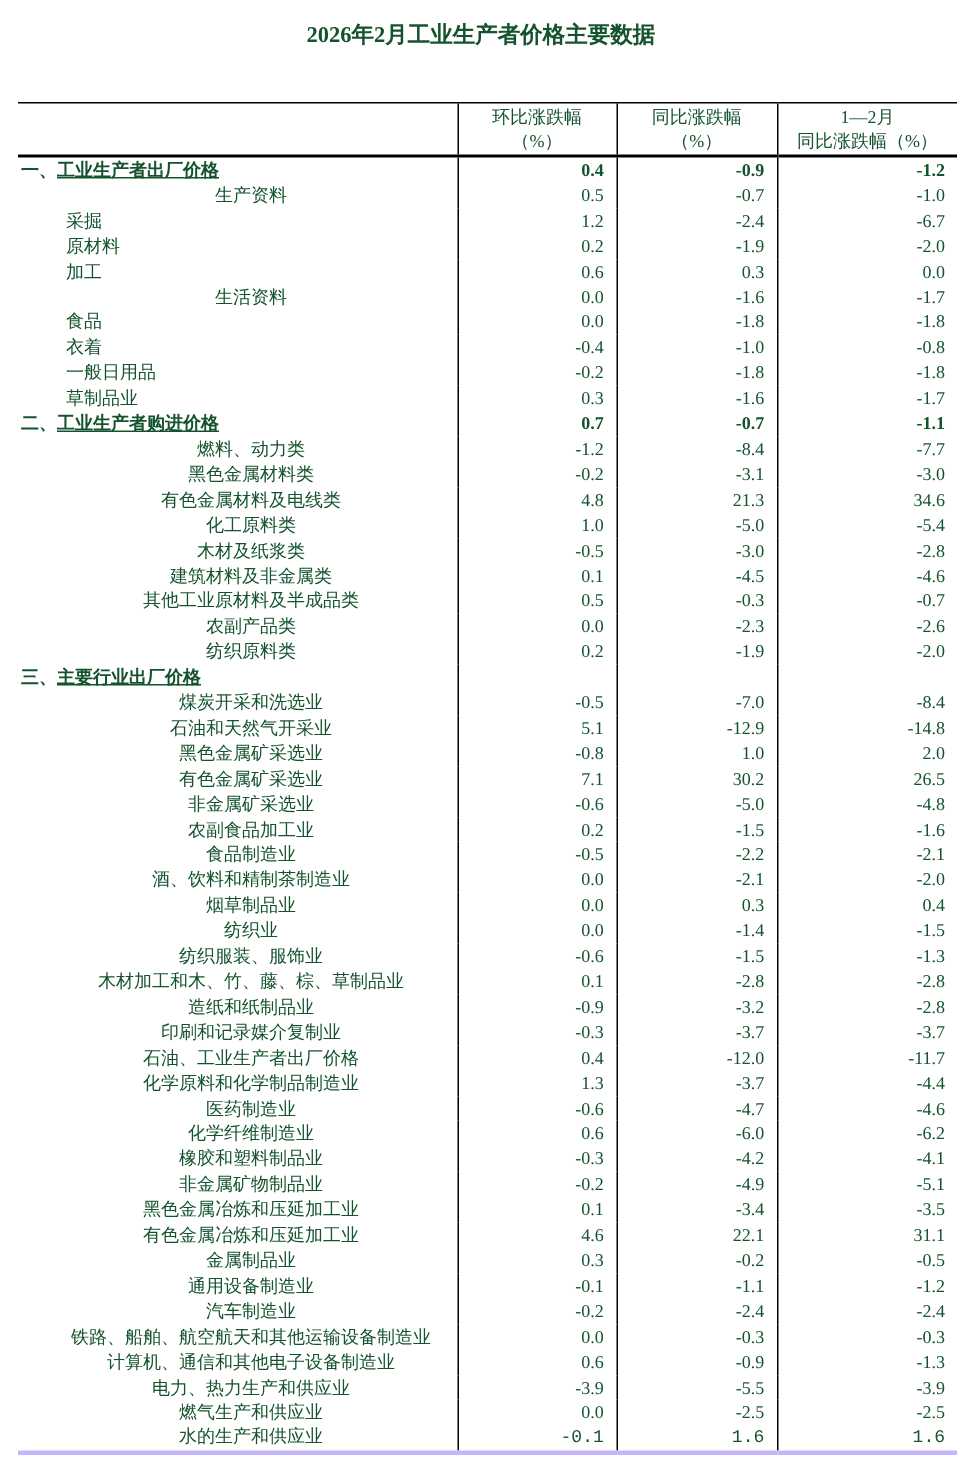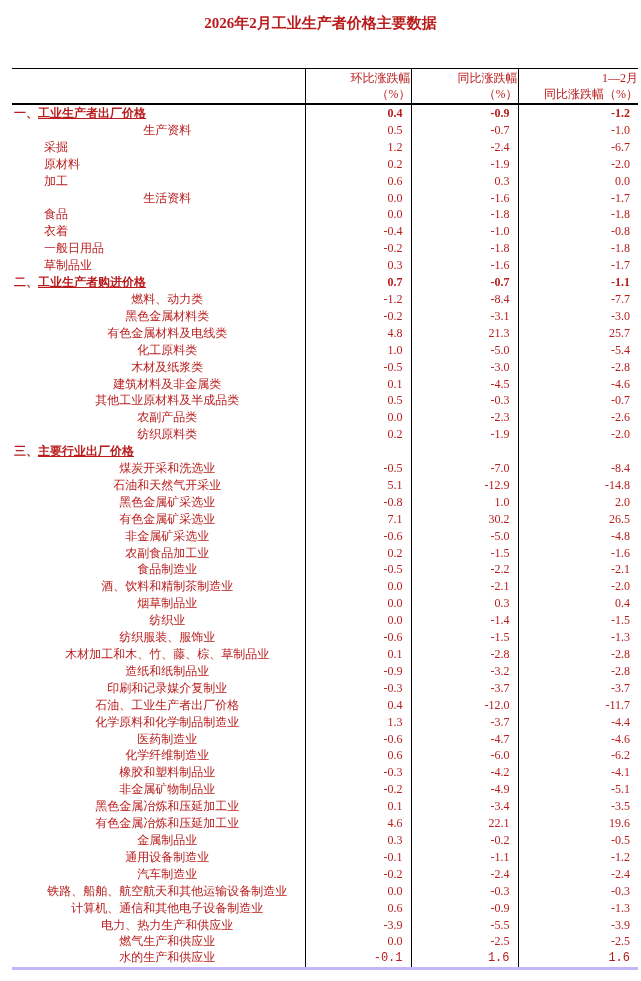--- a/index.html
+++ b/index.html
@@ -5,21 +5,21 @@
   html, body {
     margin: 0;
     padding: 0;
     background: #ffffff;
   }
   .page {
     position: relative;
     width: 641px;
     height: 981px;
     background: #ffffff;
-    color: #b91c1c;
+    color: #14532d;
     font-family: "Liberation Serif", "DejaVu Serif", serif;
     overflow: hidden;
   }
   .page-title {
     margin: 0;
     padding-top: 14px;
     text-align: center;
     font-size: 15px;
     font-weight: bold;
     font-family: "Liberation Serif", "DejaVu Serif", serif;
@@ -38,21 +38,21 @@
   col.c-mom   { width: 106px; }
   col.c-yoy   { width: 107px; }
   col.c-cum   { width: 120px; }
 
   thead th {
     border-top: 1px solid #000;
     border-bottom: 2px solid #000;
     font-weight: normal;
     height: 34px;
     padding: 0;
-    text-align: right;
+    text-align: center;
     vertical-align: middle;
   }
   thead th.sep, tbody td.sep {
     border-left: 1px solid #000;
   }
   th .hline {
     display: block;
     line-height: 16px;
     white-space: nowrap;
   }
@@ -183,21 +183,21 @@
         <tr>
           <td class="label-cell indent-1">黑色金属材料类</td>
           <td class="value-cell sep">-0.2</td>
           <td class="value-cell sep">-3.1</td>
           <td class="value-cell sep">-3.0</td>
         </tr>
         <tr>
           <td class="label-cell indent-1">有色金属材料及电线类</td>
           <td class="value-cell sep">4.8</td>
           <td class="value-cell sep">21.3</td>
-          <td class="value-cell sep">25.7</td>
+          <td class="value-cell sep">34.6</td>
         </tr>
         <tr>
           <td class="label-cell indent-1">化工原料类</td>
           <td class="value-cell sep">1.0</td>
           <td class="value-cell sep">-5.0</td>
           <td class="value-cell sep">-5.4</td>
         </tr>
         <tr>
           <td class="label-cell indent-1">木材及纸浆类</td>
           <td class="value-cell sep">-0.5</td>
@@ -357,21 +357,21 @@
         <tr>
           <td class="label-cell indent-1">黑色金属冶炼和压延加工业</td>
           <td class="value-cell sep">0.1</td>
           <td class="value-cell sep">-3.4</td>
           <td class="value-cell sep">-3.5</td>
         </tr>
         <tr>
           <td class="label-cell indent-1">有色金属冶炼和压延加工业</td>
           <td class="value-cell sep">4.6</td>
           <td class="value-cell sep">22.1</td>
-          <td class="value-cell sep">19.6</td>
+          <td class="value-cell sep">31.1</td>
         </tr>
         <tr>
           <td class="label-cell indent-1">金属制品业</td>
           <td class="value-cell sep">0.3</td>
           <td class="value-cell sep">-0.2</td>
           <td class="value-cell sep">-0.5</td>
         </tr>
         <tr>
           <td class="label-cell indent-1">通用设备制造业</td>
           <td class="value-cell sep">-0.1</td>

